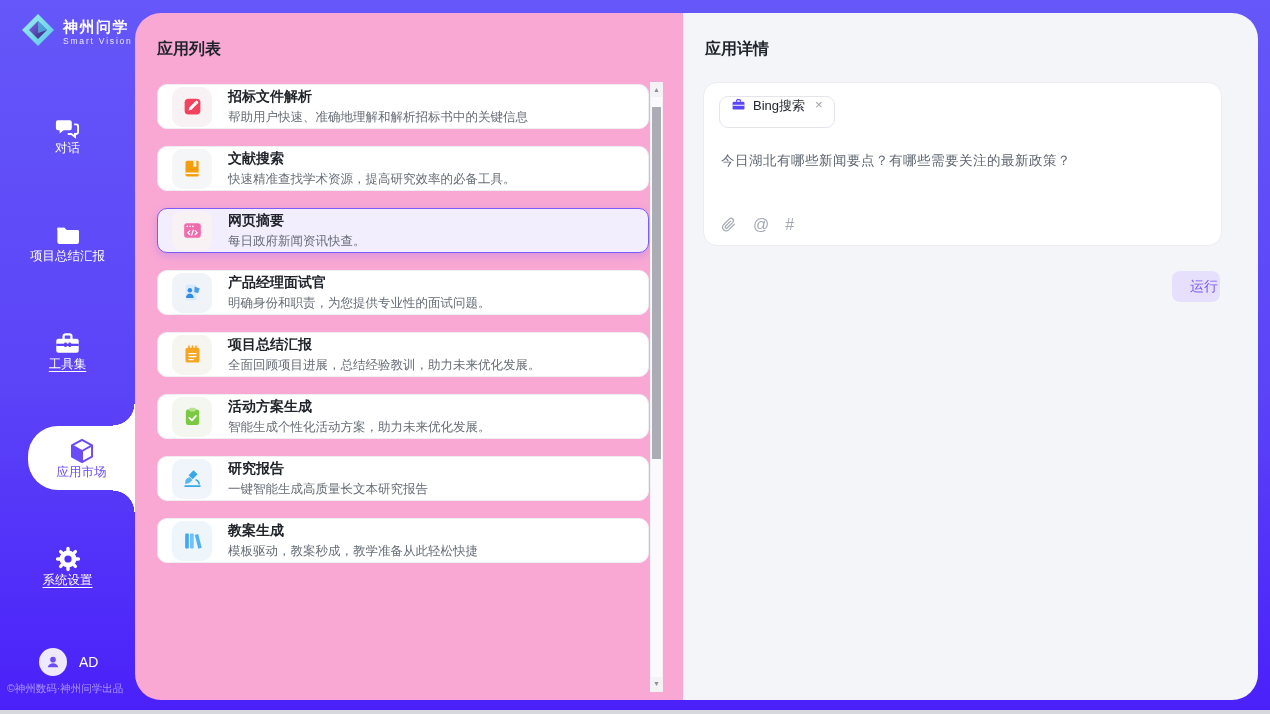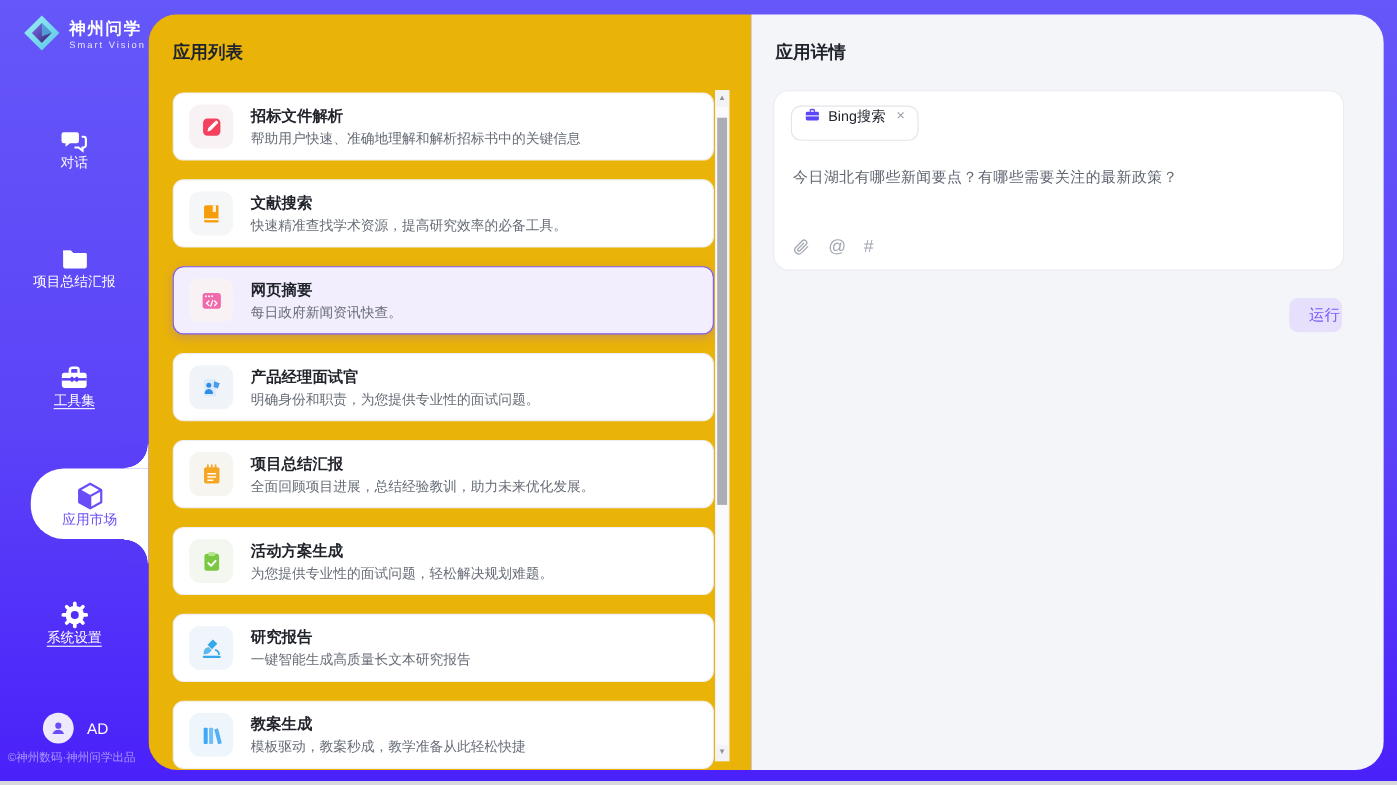--- a/index.html
+++ b/index.html
@@ -26,27 +26,27 @@
   .nav-item.active::after{content:"";position:absolute;right:0;bottom:-22px;width:22px;height:22px;
     background:radial-gradient(circle 22px at 0 100%,#5537F7 0 21px,#fff 21.5px);}
   .nav-icon{display:flex;width:28px;height:28px;align-items:center;justify-content:center;}
   .user-row{position:absolute;left:39px;top:648px;display:flex;align-items:center;gap:12px;cursor:pointer;}
   .avatar{width:28px;height:28px;border-radius:50%;background:#EFE9FD;display:flex;align-items:center;justify-content:center;}
   .user-name{color:#fff;font-size:14px;}
   .sidebar-footer{position:absolute;left:7px;top:682px;font-size:10.5px;color:rgba(255,255,255,.5);white-space:nowrap;}
 
   
   .main-panel{position:absolute;left:135px;top:13px;width:1123px;height:687px;border-radius:26px;overflow:hidden;display:flex;}
-  .list-col{width:548px;background:#eab308;position:relative;flex:none;}
+  .list-col{width:548px;background:#f9a8d4;position:relative;flex:none;}
   .details-col{flex:1;background:#F4F5F8;position:relative;}
   .col-title{position:absolute;top:26px;left:22px;font-size:16px;font-weight:bold;color:#1F232B;line-height:1.2;}
 
   
   .app-items{position:absolute;left:22px;top:71px;width:492px;}
-  .app-item{height:62px;border:1px solid #EFEFF2;border-radius:10px;margin-bottom:17px;display:flex;align-items:center;padding:0 14px;background:#fff;cursor:pointer;overflow:hidden;}
+  .app-item{height:45px;border:1px solid #EFEFF2;border-radius:10px;margin-bottom:17px;display:flex;align-items:center;padding:0 14px;background:#fff;cursor:pointer;overflow:hidden;}
   .app-item.selected{border-color:#7D5BF7;background:#F3EEFE;box-shadow:0 3px 9px rgba(124,92,246,.28);}
   .tile{width:40px;height:40px;border-radius:10px;background:#F5F6F8;display:flex;align-items:center;justify-content:center;margin-right:16px;flex:none;}
   .app-title{font-size:14px;font-weight:bold;color:#21242B;line-height:1;}
   .app-desc{font-size:12.5px;color:#666C76;margin-top:8px;line-height:1;white-space:nowrap;}
 
   
   .scrollbar{position:absolute;right:20px;top:69px;height:610px;width:13px;background:#FAFAFC;border:1px solid #F1F1F4;}
   .sb-btn{position:absolute;left:0;width:100%;height:14px;background:#F3F3F6;color:#8F8F98;font-size:7px;line-height:14px;text-align:center;cursor:pointer;}
   .sb-up{top:0}.sb-down{bottom:0}
   .sb-thumb{position:absolute;left:1px;top:24px;width:9px;height:352px;background:#ACACB4;cursor:grab;}
@@ -236,21 +236,21 @@
         <div class="app-item">
     <span class="tile" style="background: rgb(243, 247, 239);">
             <svg width="21" height="21" viewBox="0 0 24 24">
               <rect x="4.4" y="4" width="15.2" height="17.6" rx="2.6" fill="#7BC943"></rect>
               <rect x="8.4" y="2" width="7.2" height="4.2" rx="1.6" fill="#B6E490"></rect>
               <path d="M8.4 13.6l2.9 2.9 4.7-5.2" stroke="#fff" stroke-width="2" fill="none" stroke-linecap="round" stroke-linejoin="round"></path>
             </svg>
           </span>
     <span class="texts">
       <div class="app-title">活动方案生成</div>
-      <div class="app-desc">为您提供专业性的面试问题，轻松解决规划难题。</div>
+      <div class="app-desc">智能生成个性化活动方案，助力未来优化发展。</div>
     </span>
   </div>
         <div class="app-item">
     <span class="tile" style="background: rgb(239, 245, 250);">
             <svg width="21" height="21" viewBox="0 0 24 24">
               <path d="M13.2 2.6l4.6 4.6-5.6 5.6-4.6-4.6z" fill="#37A8E8"></path>
               <path d="M8.6 10.4l3.4 3.4-2.3 2.3a6.4 6.4 0 0 1-4.5 1.9H3.6v-1.6a6.4 6.4 0 0 1 1.9-4.5z" fill="#37A8E8" opacity=".8"></path>
               <path d="M15.4 13.4a5.6 5.6 0 0 1 4.2 5.4" stroke="#37A8E8" stroke-width="1.8" fill="none"></path>
               <rect x="2.6" y="19.6" width="18.8" height="2.2" rx="1.1" fill="#37A8E8"></rect>
             </svg>

